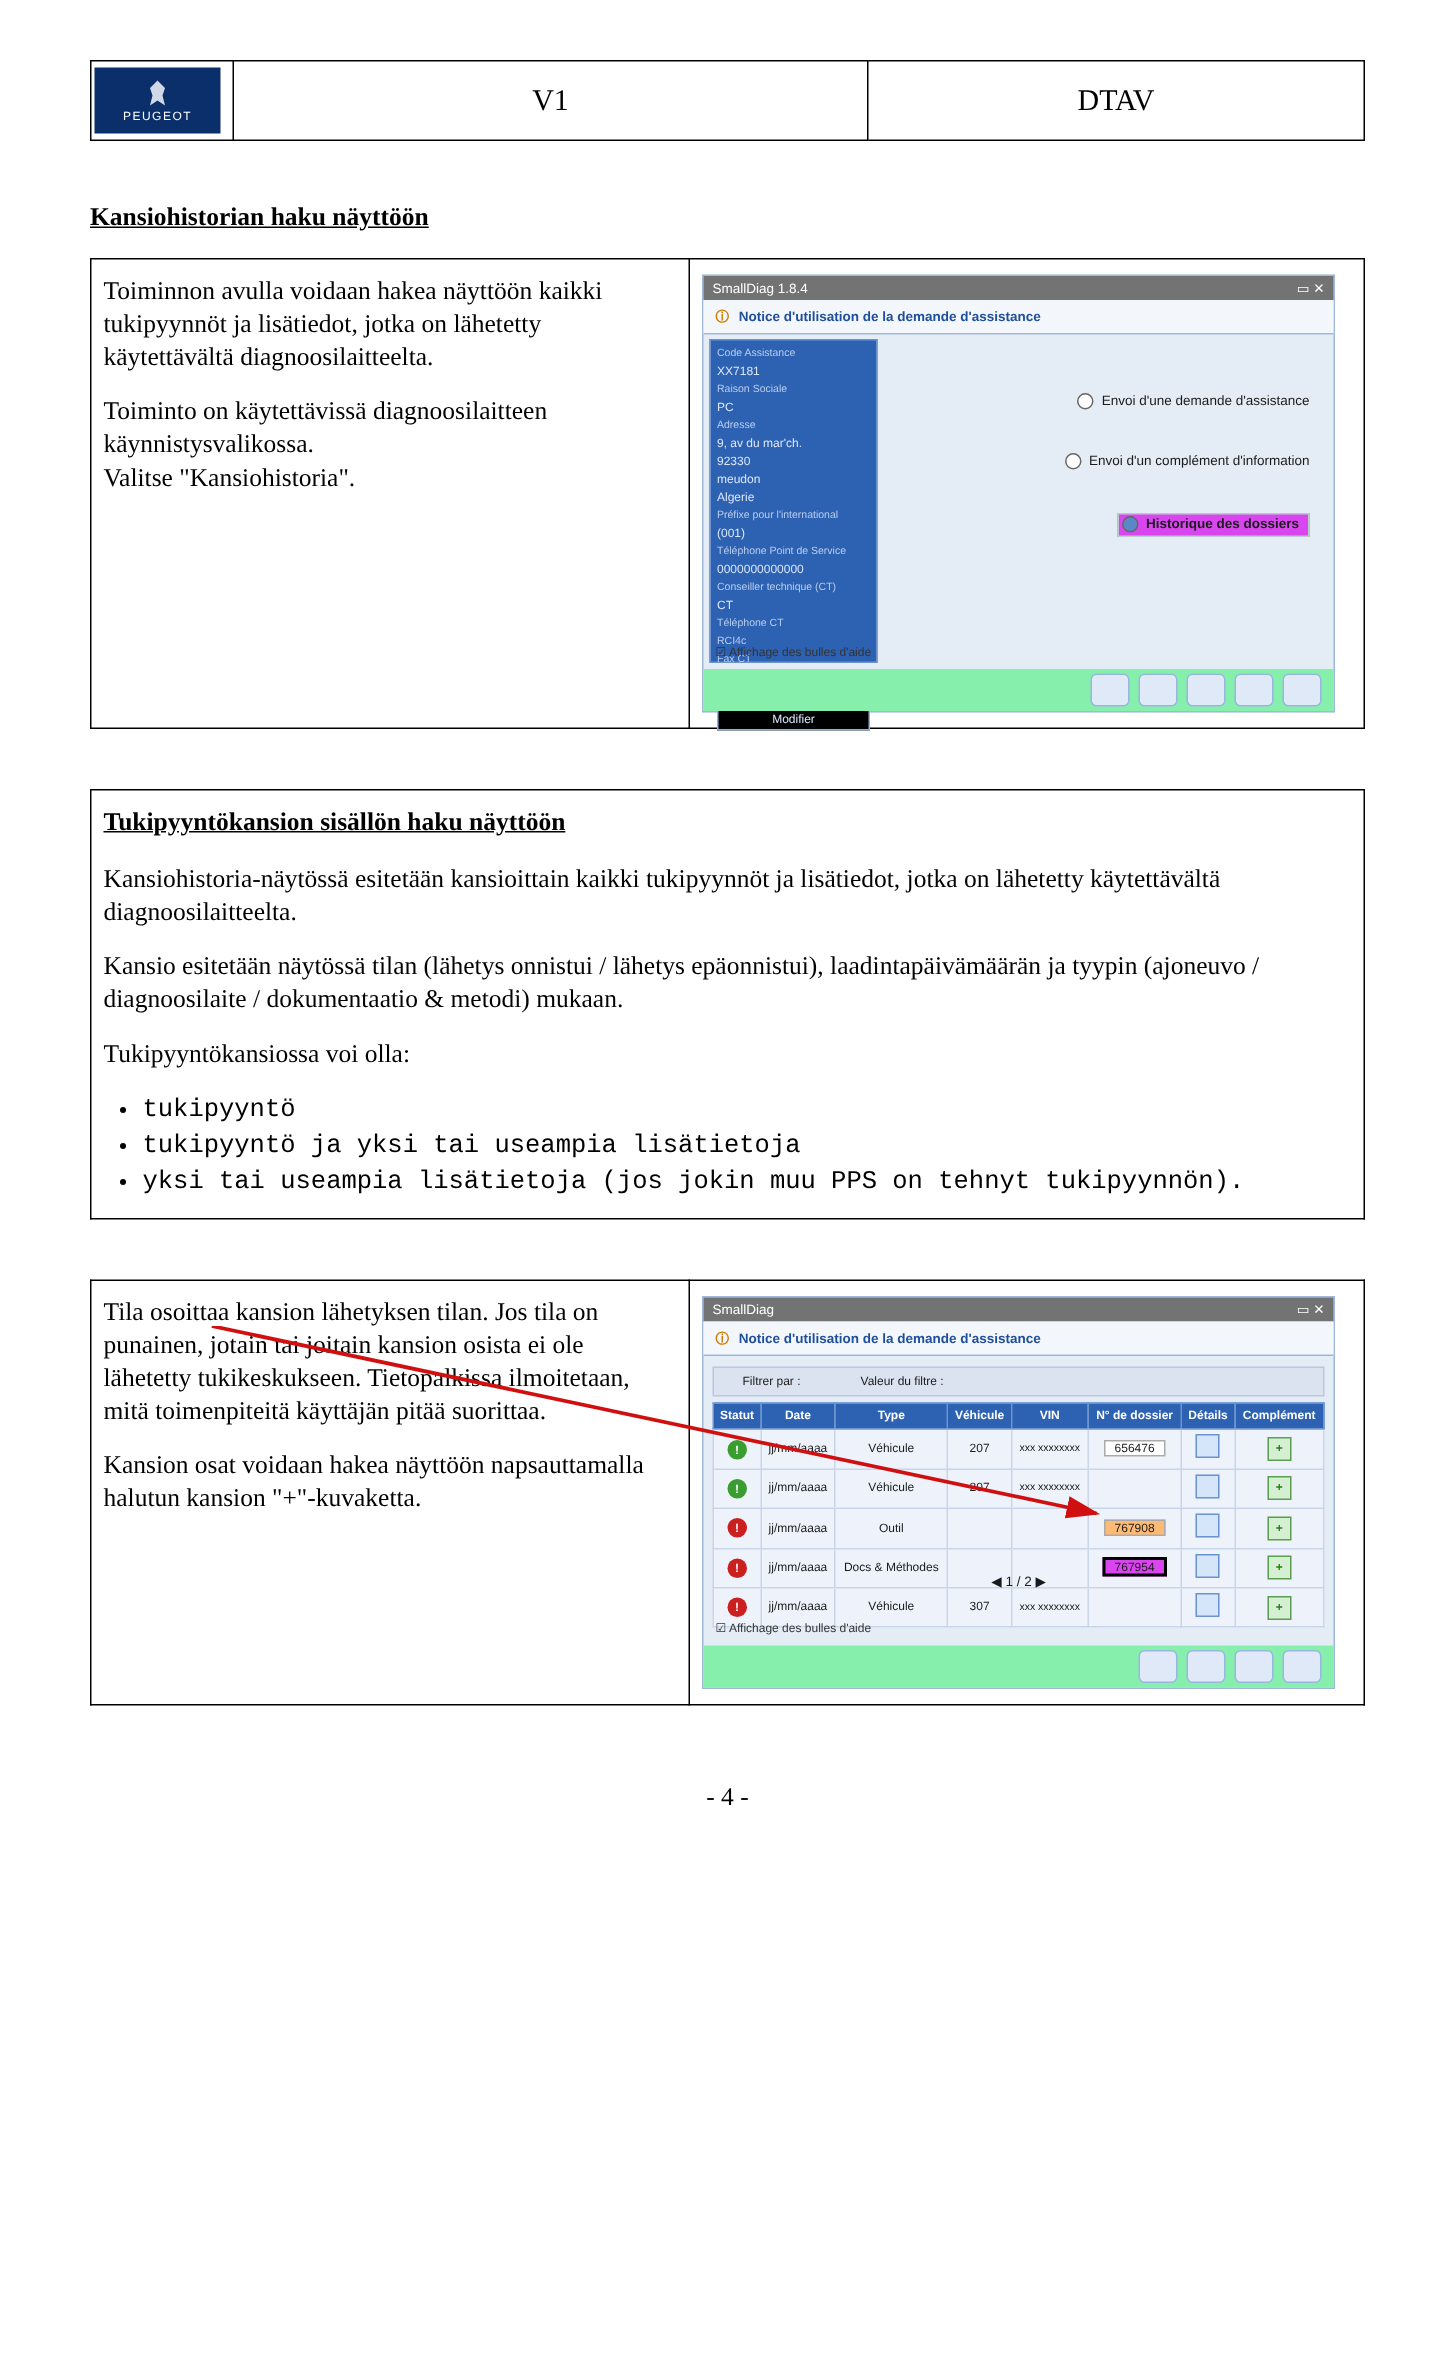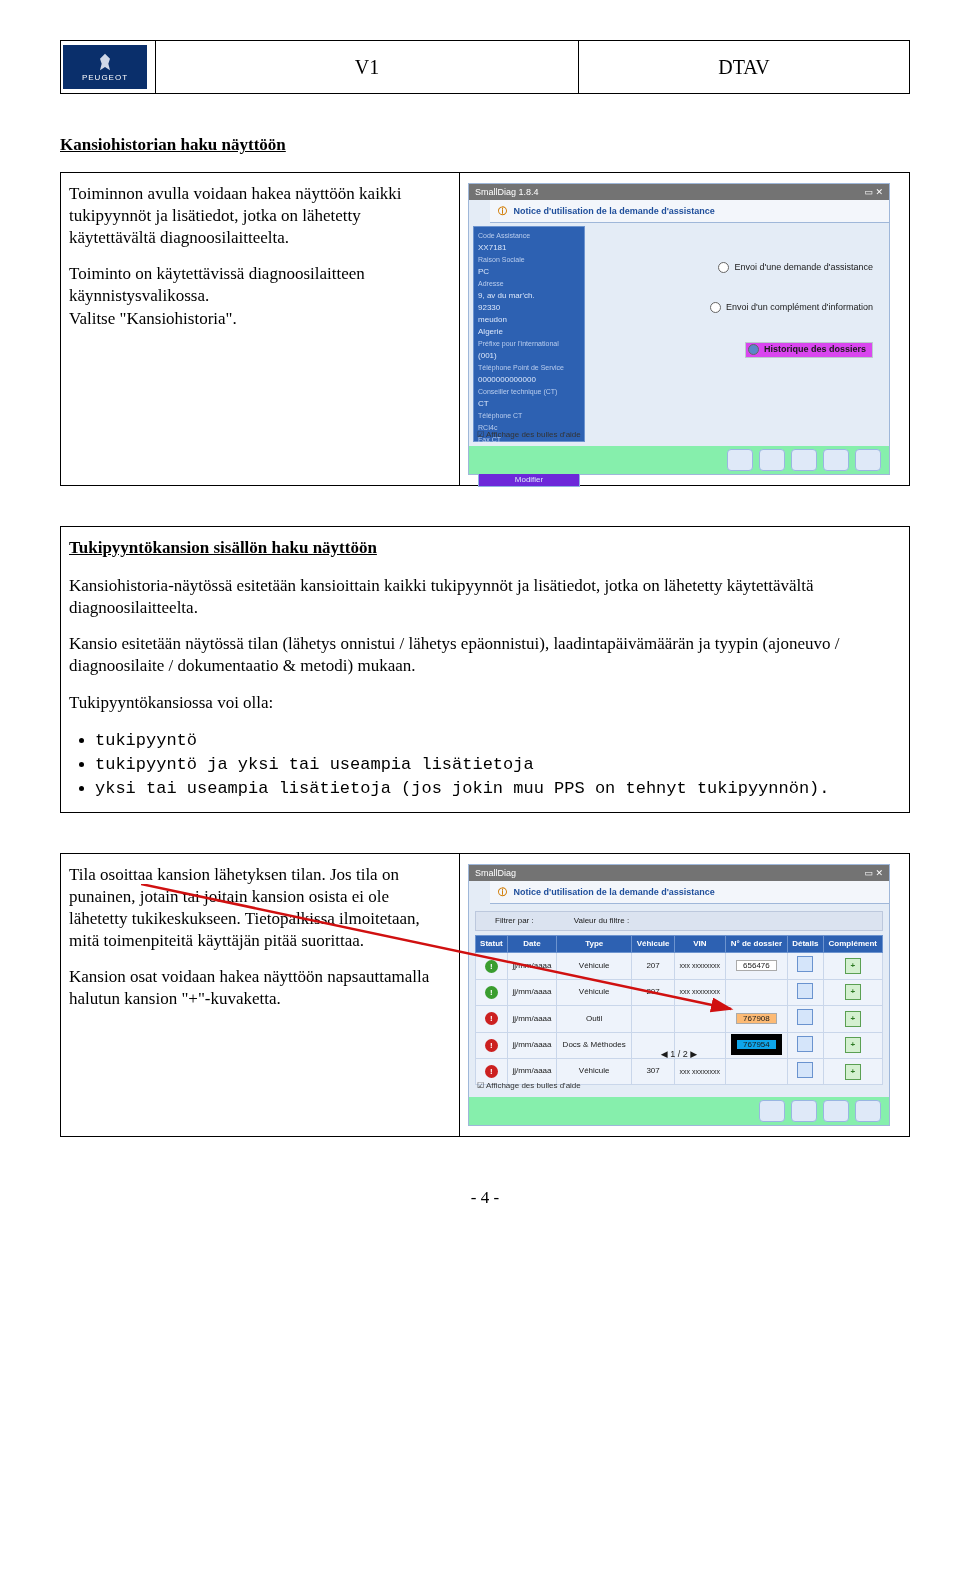--- a/index.html
+++ b/index.html
@@ -66,21 +66,21 @@
     color:#1a1a1a;
   }
   .shot1 { width: 420px; height: 290px; }
   .shot2 { width: 420px; height: 260px; }
   .shot-titlebar{
     background:#737373;color:#fff;height:16px;line-height:16px;padding:0 6px;font-size:9px;
     display:flex;justify-content:space-between;
   }
   .shot-notice{
     background:#f3f6fb;border-bottom:1px solid #9fb7d9;height:22px;line-height:22px;padding:0 8px;
-    font-size:9px;font-weight:bold;color:#1f4e9b;margin-left:21px;
+    font-size:9px;font-weight:bold;color:#1f4e9b;
   }
   .shot-body{ position:absolute; top:40px; bottom:30px; left:0; right:0; }
   .shot1 .sidebar{
     position:absolute; left:4px; top:2px; width:112px; bottom:2px;
     background:#2d61b2; color:#dbe7fb; font-size:8px; padding:4px 4px;
     box-sizing:border-box; border:1px solid #6d94cf;
   }
   .shot1 .sidebar div{ margin-bottom:2px; line-height:10px; }
   .shot1 .sidebar .hdrlbl{ color:#b9cdee; font-size:7px; }
   .shot1 .main{
@@ -184,21 +184,21 @@
                 <div>(001)</div>
           <div class="hdrlbl">Téléphone Point de Service</div>
                 <div>0000000000000</div>
           <div class="hdrlbl">Conseiller technique (CT)</div>
                 <div>CT</div>
           <div class="hdrlbl">Téléphone CT</div>
           <div class="hdrlbl">RCI4c</div>
           <div class="hdrlbl">Fax CT</div>
           <div class="hdrlbl">Email CT</div>
                 <div>testCT@test.fr</div>
-          <div style="margin-top:4px;text-align:center;background:#6d28d9;border:1px solid #8fb1e0;padding:1px 0;">Modifier</div>
+          <div style="margin-top:4px;text-align:center;background:#000000;border:1px solid #8fb1e0;padding:1px 0;">Modifier</div>
         </div>
         <div class="main">
           <div class="opt" style="top:36px">
             <span class="radio"></span>
             <span>Envoi d'une demande d'assistance</span>
           </div>
           <div class="opt" style="top:76px">
             <span class="radio"></span>
             <span>Envoi d'un complément d'information</span>
           </div>
@@ -317,21 +317,21 @@
                     <td><span style="background:#fdba74;border:1px solid #aaa;padding:0 6px">767908</span></td>
                     <td><span class="detbtn"></span></td>
                     <td><span class="plusbtn">+</span></td>
                   </tr>
                   <tr>
                     <td><span class="circ r">!</span></td>
                     <td>jj/mm/aaaa</td>
                     <td>Docs &amp; Méthodes</td>
                     <td></td>
                     <td style="font-size:7px;line-height:8px"></td>
-                    <td><span style="background:#0ea5e9;border:6px solid #000000;padding:0 6px">767954</span></td>
+                    <td><span style="background:#d946ef;border:2px solid #000000;padding:0 6px">767954</span></td>
                     <td><span class="detbtn"></span></td>
                     <td><span class="plusbtn">+</span></td>
                   </tr>
                   <tr>
                     <td><span class="circ r">!</span></td>
                     <td>jj/mm/aaaa</td>
                     <td>Véhicule</td>
                     <td>307</td>
                     <td style="font-size:7px;line-height:8px">xxx
 xxxxxxxx</td>

